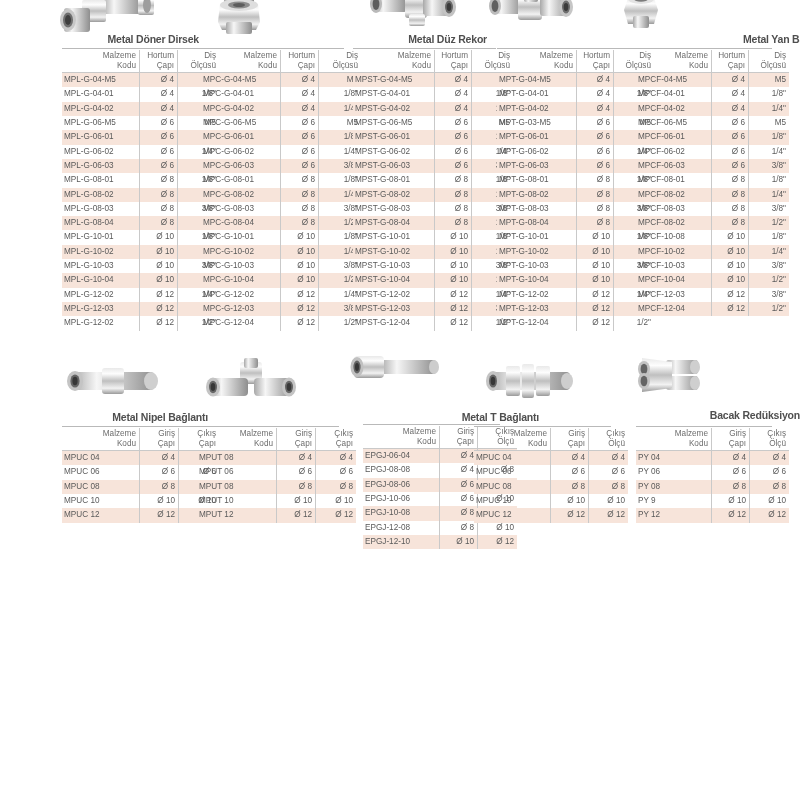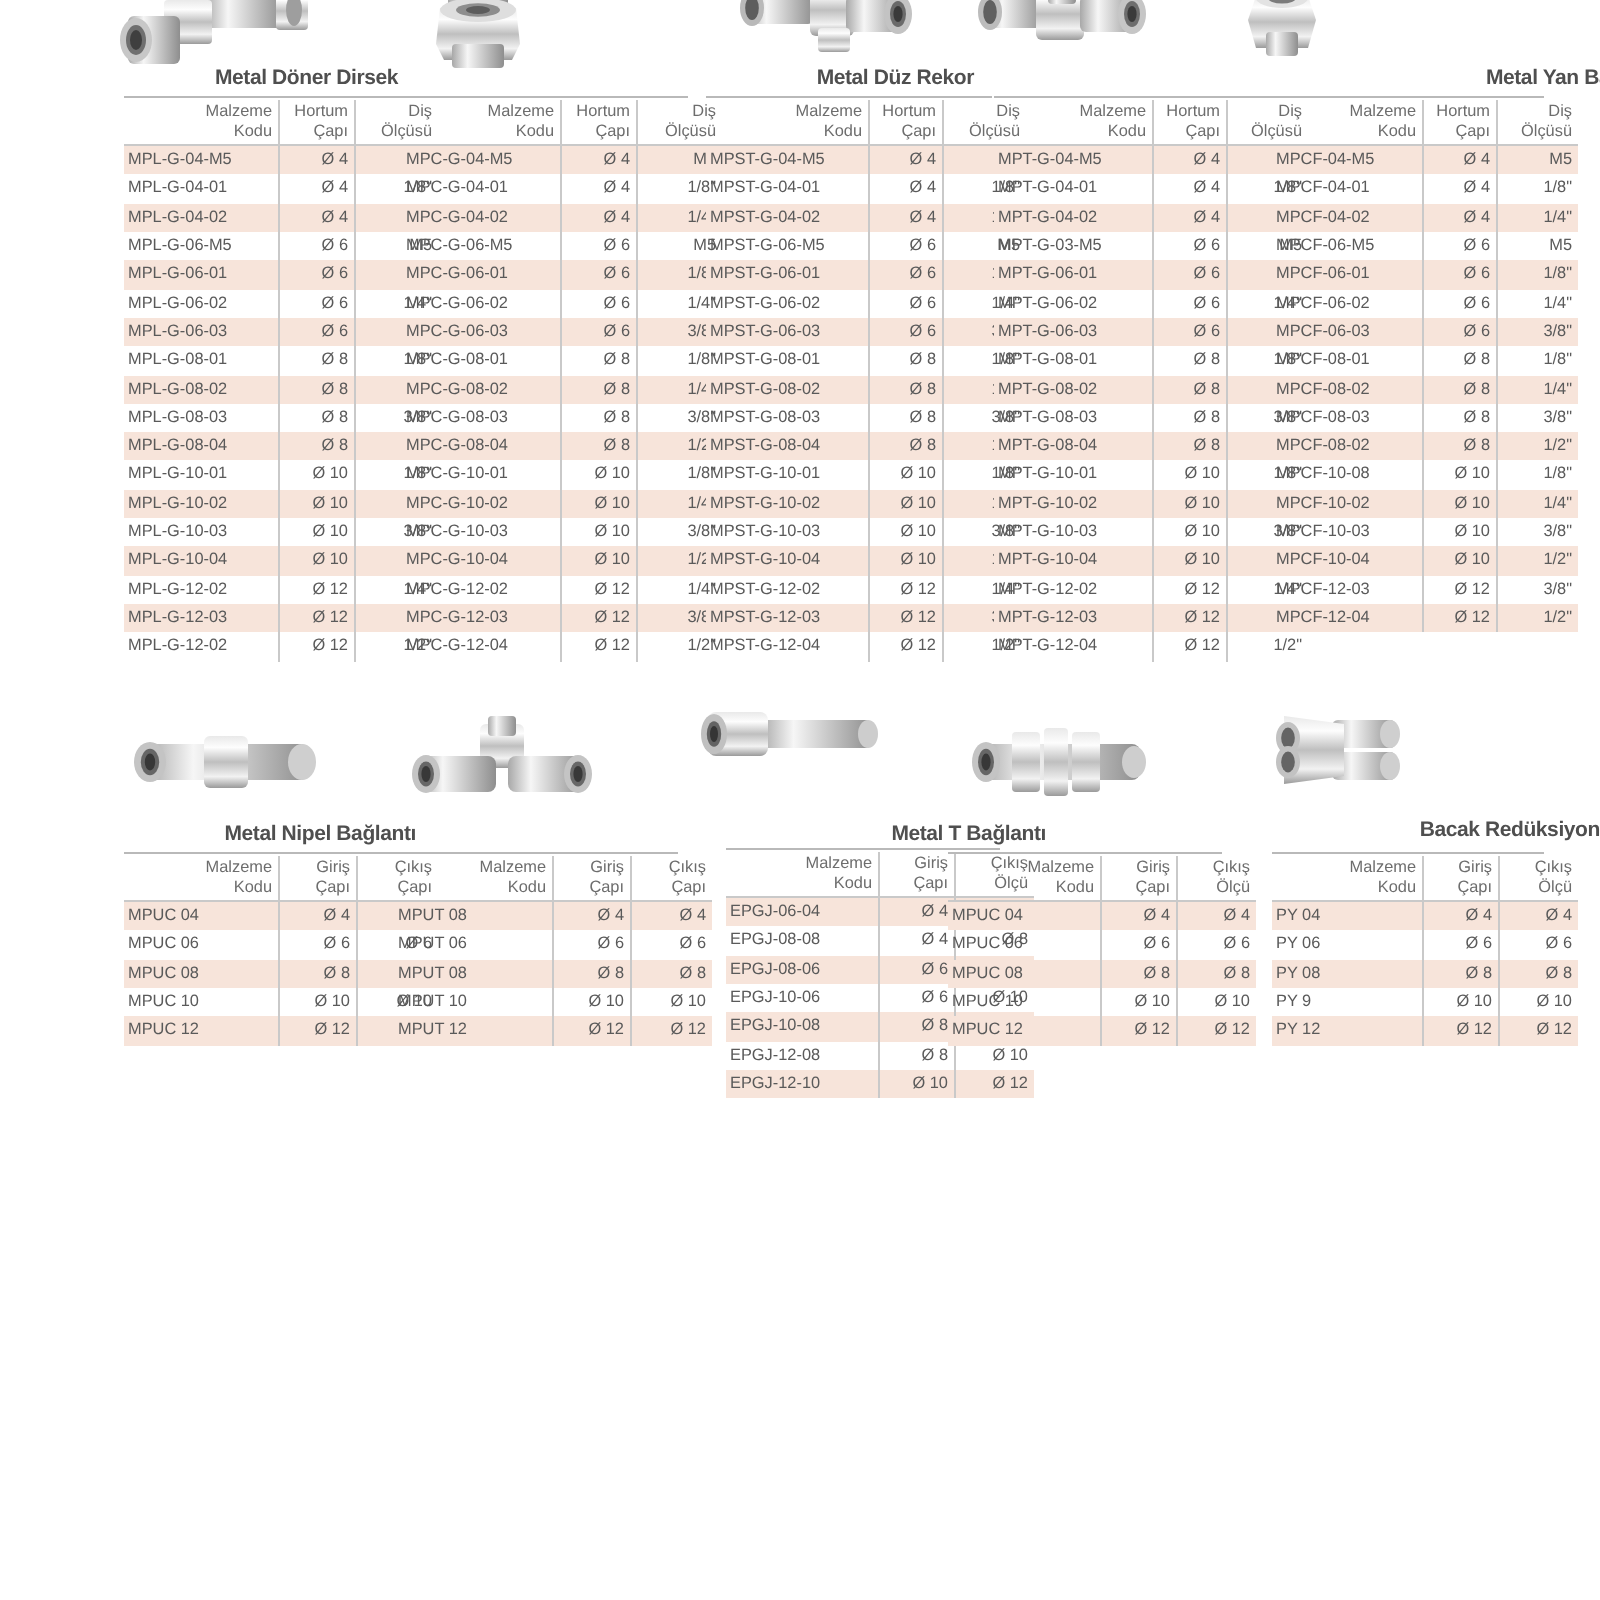--- a/index.html
+++ b/index.html
@@ -729,21 +729,21 @@
         <rect x="12" y="20" width="38" height="18" rx="4" fill="url(#mg2)"></rect>
         <rect x="56" y="20" width="38" height="18" rx="4" fill="url(#mg2)"></rect>
         <ellipse cx="15" cy="29" rx="7" ry="9.5" fill="#c4c4c4"></ellipse>
         <ellipse cx="15" cy="29" rx="4" ry="6.2" fill="#676767"></ellipse>
         <ellipse cx="15" cy="29" rx="2.3" ry="4" fill="#383838"></ellipse>
         <ellipse cx="91" cy="29" rx="7" ry="9.5" fill="#c4c4c4"></ellipse>
         <ellipse cx="91" cy="29" rx="4" ry="6.2" fill="#676767"></ellipse>
         <ellipse cx="91" cy="29" rx="2.3" ry="4" fill="#383838"></ellipse>
       </svg>
     </div>
-    <div class="sect-title" style="left:178px;top:41px;width:155px;">Metal T Bağlantı</div>
+    <div class="sect-title" style="left:194px;top:41px;width:155px;">Metal T Bağlantı</div>
     <div class="title-rule" style="left:7px;top:56px;width:142px;"></div>
     <table class="spec" style="left:7px;top:58px;width:142px;">
       <thead>
           <tr>
         <th style="width:74px;"><span>Malzeme</span><br><span>Kodu</span></th>
         <th class="vline" style="width:33px;"><span>Giriş</span><br><span>Çapı</span></th>
         <th class="vline" style="width:35px;"><span>Çıkış</span><br><span>Çapı</span></th>
       </tr>
         </thead>
       <tbody>

